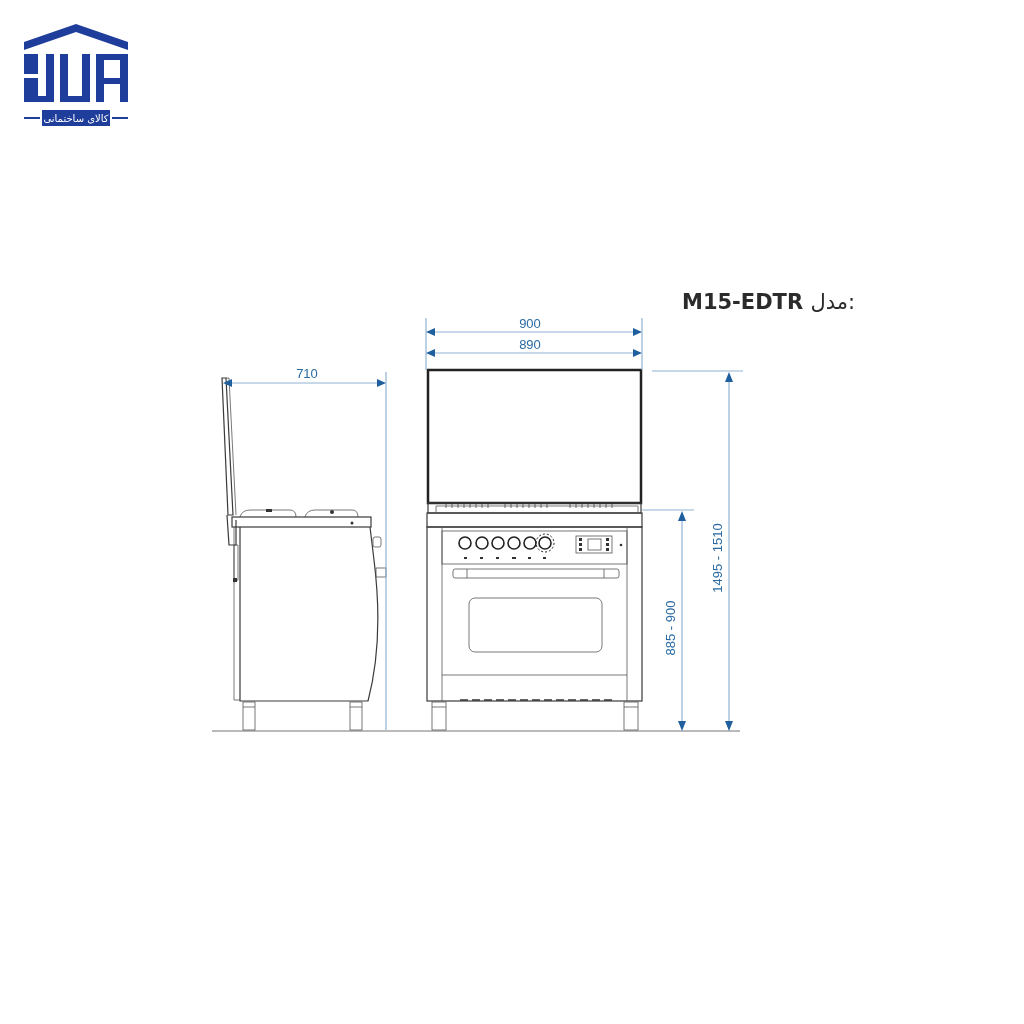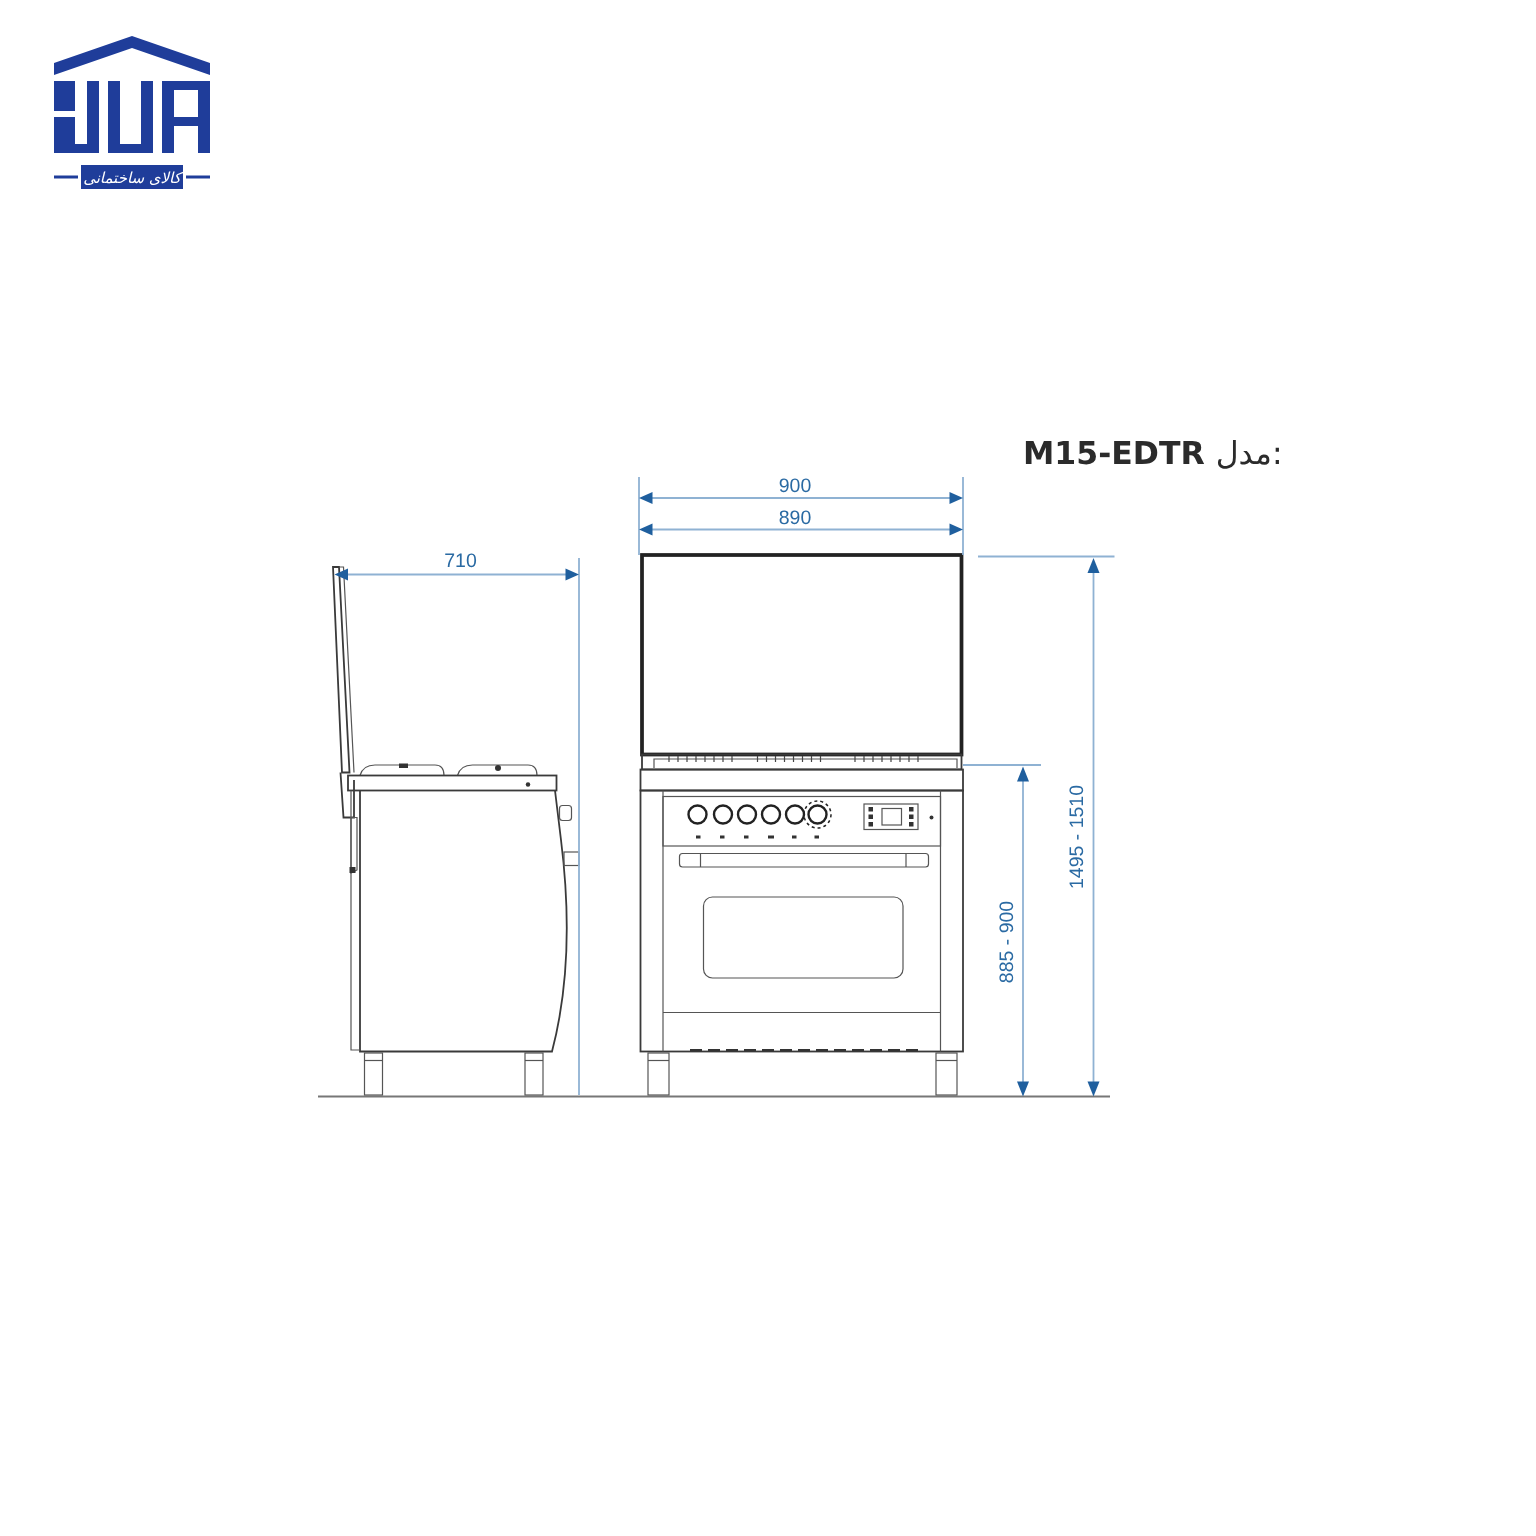--- a/index.html
+++ b/index.html
@@ -1,17 +1,17 @@
 <!DOCTYPE html>
 <html><head>
 <meta charset="utf-8">
 <style>
   html, body { margin: 0; padding: 0; background: #ffffff; }
   body { width: 1024px; height: 1024px; position: relative; overflow: hidden; font-family: "DejaVu Sans", "Liberation Sans", sans-serif; }
-  #logo { position: absolute; left: 34px; top: 20px; width: 108px; height: 110px; font-style: italic; }
+  #logo { position: absolute; left: 22px; top: 20px; width: 108px; height: 110px; }
   #model { position: absolute; left: 682px; top: 290px; font-size: 21px; font-weight: bold; color: #2b2b2b; white-space: nowrap; direction: ltr; }
   #model .lbl { font-weight: normal; margin-top: 18px; }
   #diagram { position: absolute; left: 0; top: 0; width: 1024px; height: 1024px; }
   .dimtxt { font-family: "Liberation Sans", "DejaVu Sans", sans-serif; font-size: 13px; fill: #2a6aa3; }
   .line { stroke: #3a3a3a; fill: none; stroke-width: 1.2; }
   .thin { stroke: #555; fill: none; stroke-width: 0.8; }
   .dim { stroke: #8fb2d3; stroke-width: 1.2; fill: none; }
   .arrow { fill: #1f5f9e; }
 </style>
 </head>

